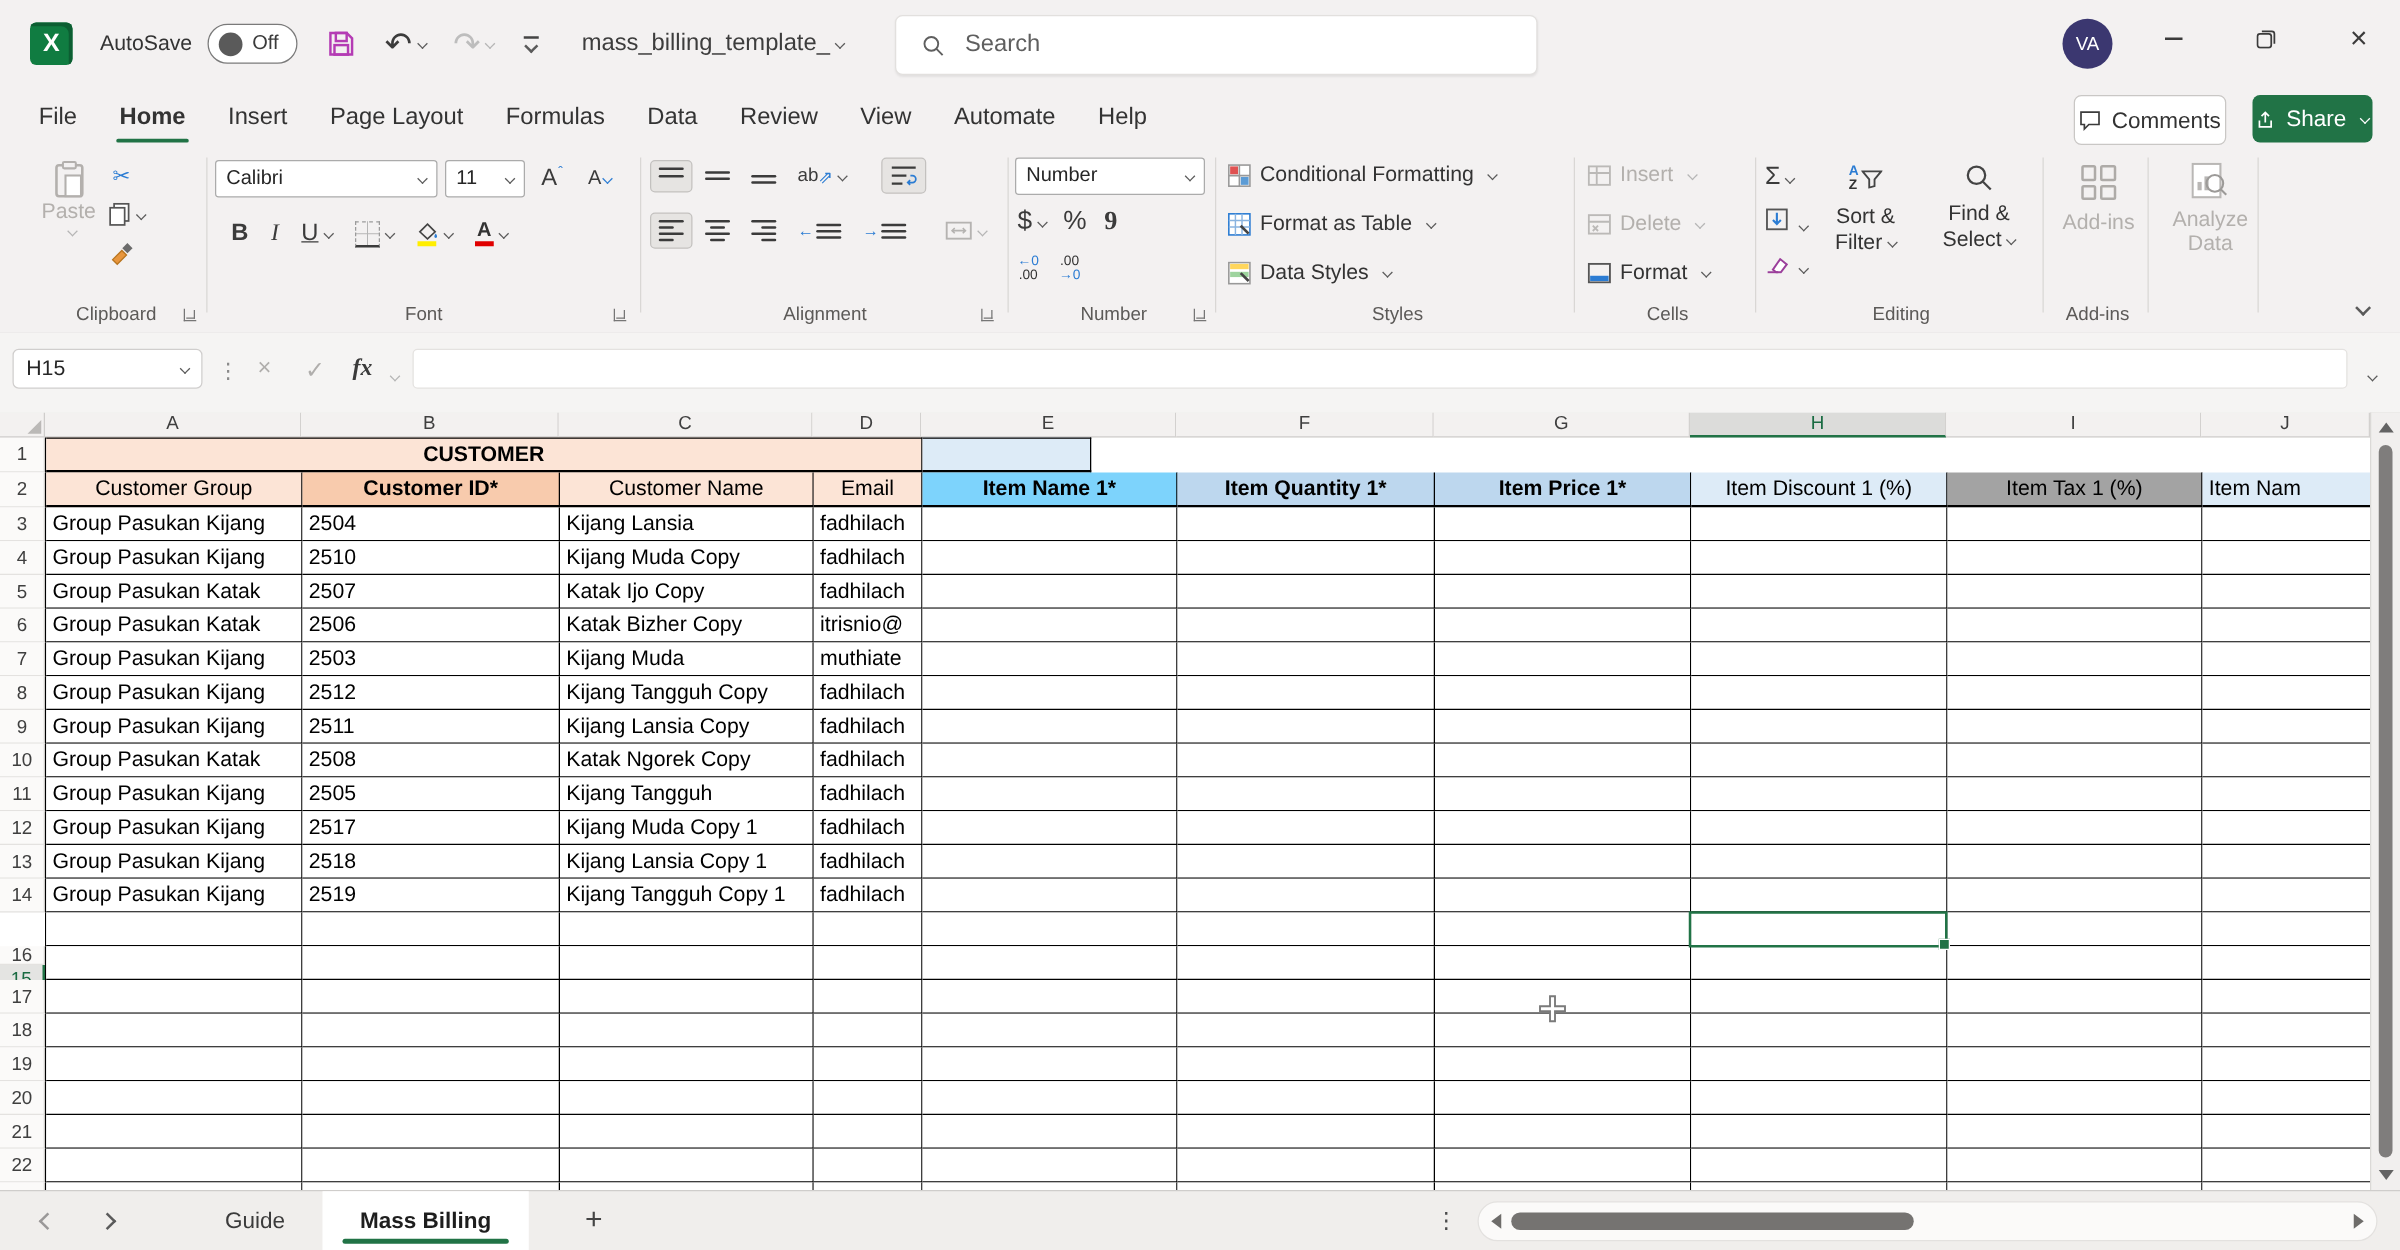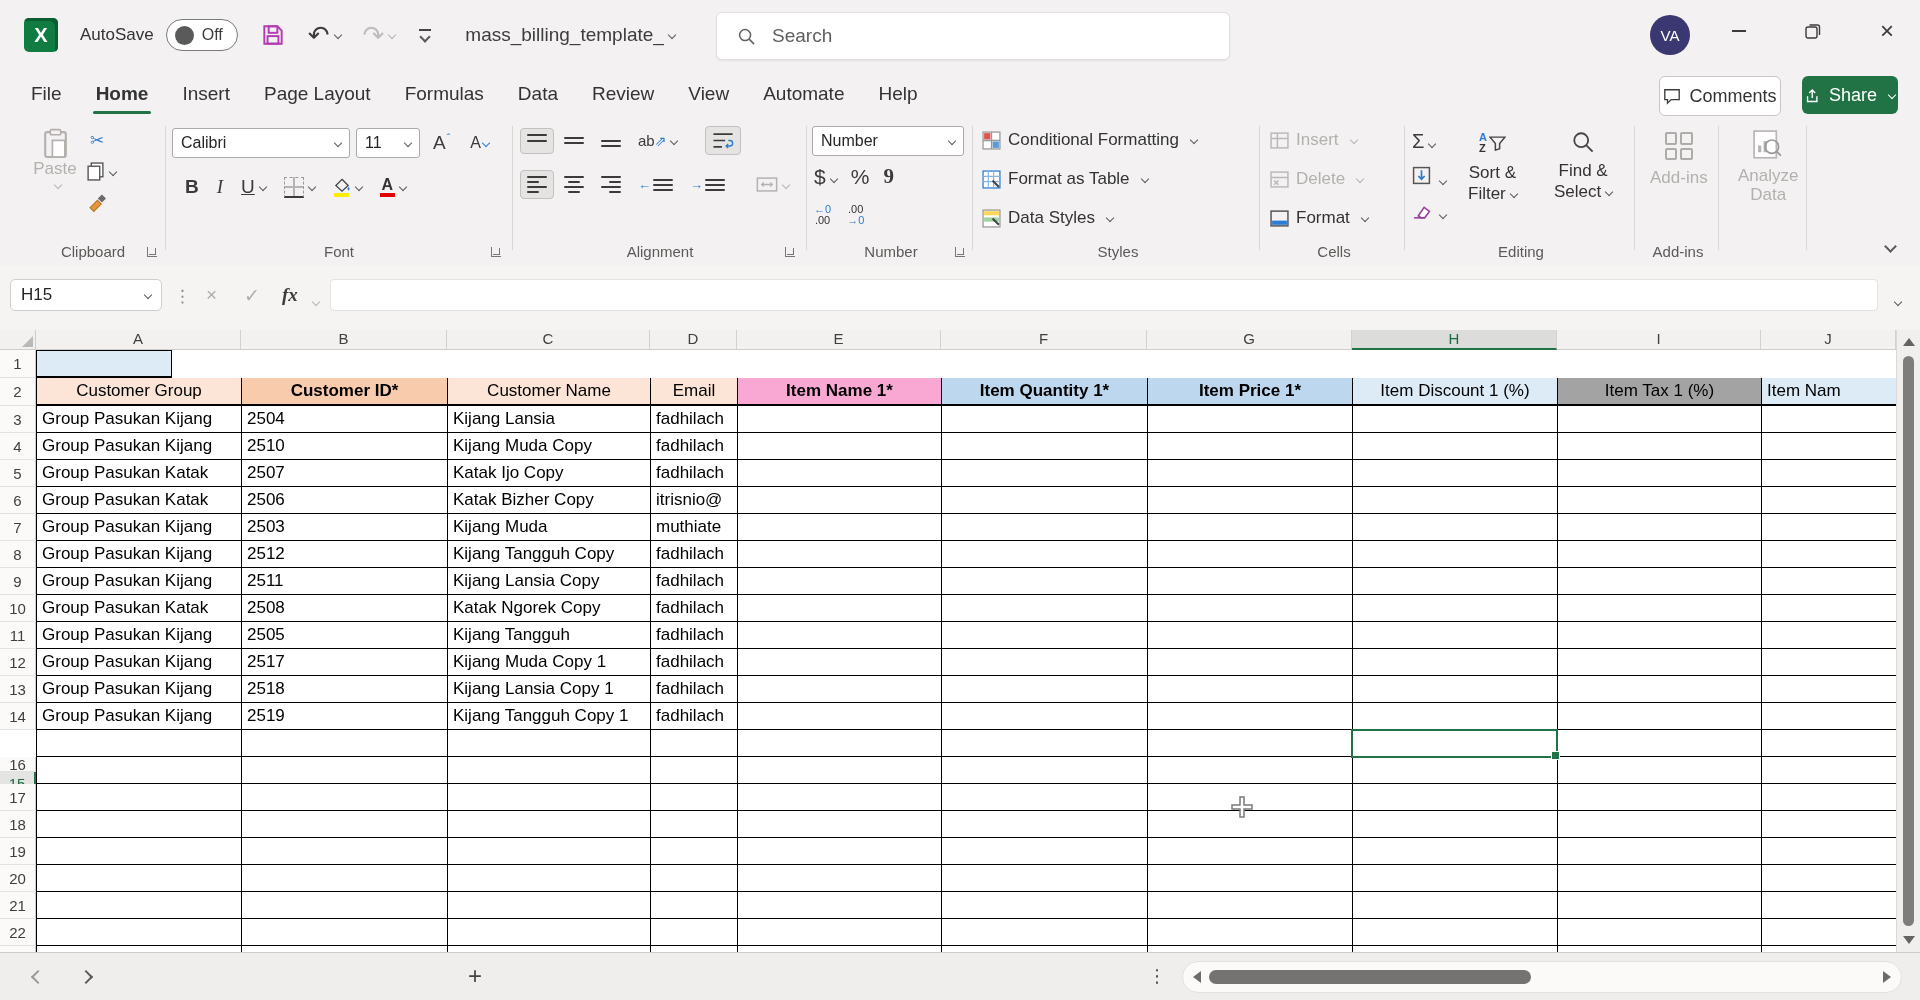--- a/index.html
+++ b/index.html
@@ -638,28 +638,29 @@
       <div class="rowh" style="top: 454px; height: 27px;">17</div>
       <div class="rowh" style="top: 481px; height: 27px;">18</div>
       <div class="rowh" style="top: 508px; height: 27px;">19</div>
       <div class="rowh" style="top: 535px; height: 27px;">20</div>
       <div class="rowh" style="top: 562px; height: 27px;">21</div>
       <div class="rowh" style="top: 589px; height: 27px;">22</div>
       <div class="rowh" style="top: 616px; height: 27px;">23</div>
     </div>
   <div>
       <div class="grow row1" style="top: 20px; height: 28px;">
+        <div class="gcell " style="width: 701px; background: rgb(252, 228, 214);">CUSTOMER</div>
         <div class="gcell " style="width: 135px; background: rgb(221, 235, 247);"></div>
       </div>
       <div class="grow row2" style="top: 48px; height: 28px;">
         <div class="gcell " style="width: 205px; background: rgb(252, 228, 214);">Customer Group</div>
         <div class="gcell hbold" style="width: 206px; background: rgb(248, 203, 173);">Customer ID*</div>
         <div class="gcell " style="width: 203px; background: rgb(252, 228, 214);">Customer Name</div>
         <div class="gcell " style="width: 87px; background: rgb(252, 228, 214);">Email</div>
-        <div class="gcell hbold" style="width: 204px; background: #f9a8d4;">Item Name 1*</div>
+        <div class="gcell hbold" style="width: 204px; background: #7dd3fc;">Item Name 1*</div>
         <div class="gcell hbold" style="width: 206px; background: rgb(189, 215, 238);">Item Quantity 1*</div>
         <div class="gcell hbold" style="width: 205px; background: rgb(189, 215, 238);">Item Price 1*</div>
         <div class="gcell " style="width: 205px; background: rgb(221, 235, 247);">Item Discount 1 (%)</div>
         <div class="gcell " style="width: 204px; background: #a3a3a3;">Item Tax 1 (%)</div>
         <div class="gcell  left" style="width: 135px; background: rgb(221, 235, 247);">Item Nam</div>
       </div>
       <div class="grow row3" style="top: 76px; height: 27px;">
         <div class="gcell " style="width: 205px; background: rgb(255, 255, 255);">Group Pasukan Kijang</div>
         <div class="gcell " style="width: 206px; background: rgb(255, 255, 255);">2504</div>
         <div class="gcell " style="width: 203px; background: rgb(255, 255, 255);">Kijang Lansia</div>
@@ -927,20 +928,28 @@
   <span class="tri-down"></span>
 </div>
 
 <div class="abs sheetbar">
   <span class="snav" style="left:28px">
       <span class="chevL"></span>
     </span>
   <span class="snav" style="left:76px">
       <span class="chevR"></span>
     </span>
+  <div class="sheettabs">
+      <div class="stab">
+        <span>Guide</span>
+      </div>
+      <div class="stab active">
+        <span>Mass Billing</span>
+      </div>
+    </div>
   <span class="addsheet">+</span>
   <span class="sdots">⋮</span>
   <div class="hscroll">
     <span class="htri-l"></span>
     <span class="hthumb"></span>
     <span class="htri-r"></span>
   </div>
 </div>
 
 </body></html>

